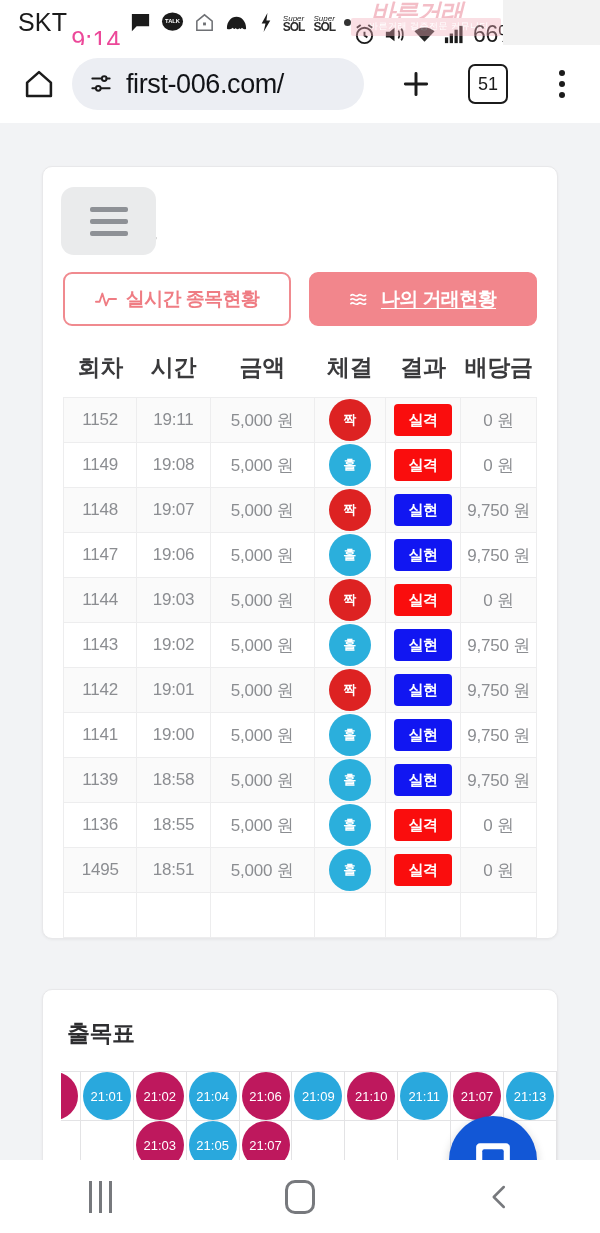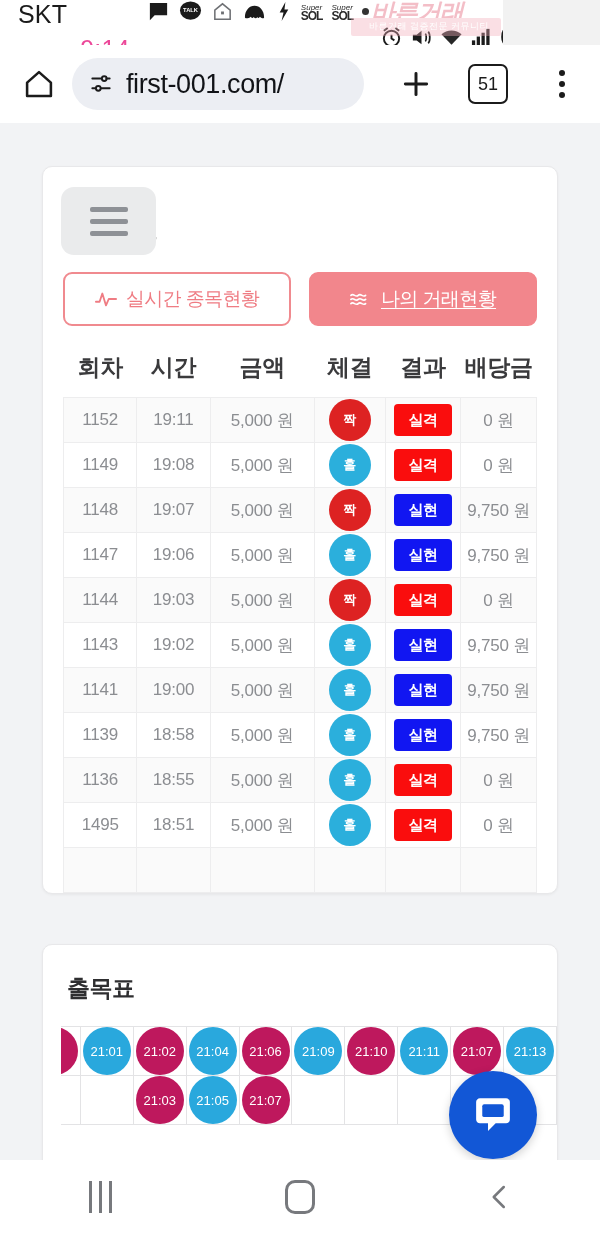--- a/index.html
+++ b/index.html
@@ -7,22 +7,22 @@
     width: 600px; height: 1233px;
     background: #ffffff;
     font-family: "Liberation Sans", "DejaVu Sans", sans-serif;
     overflow: hidden;
   }
   #screen { position: relative; width: 600px; height: 1233px; background: #f2f2f2; }
 
   
   .statusbar {
     position: absolute; top: 0; left: 0; width: 503px; height: 45px;
-    background: #ffffff; display: flex; align-items: flex-start;
-    padding: 0 10px 0 18px; gap: 11px; overflow: hidden;
+    background: #ffffff; display: flex; align-items: center;
+    padding: 0 10px 0 18px; gap: 2px; overflow: hidden;
   }
   .sb-carrier { font-size: 25px; font-weight: 400; color: #1b1b1b; letter-spacing: .2px; }
   .sb-time { font-size: 25px; font-weight: 400; color: #ec4899; margin-left: 2px; letter-spacing: .2px; margin-top: 35px; }
   .sb-icons-left { display: flex; align-items: center; gap: 9px; margin-left: 6px; }
   .sb-icons-right { display: flex; align-items: center; gap: 7px; margin-left: auto; margin-top: 24px; }
   .sb-ic { display: block; }
   .sb-batt { font-size: 23px; color: #1b1b1b; letter-spacing: -.3px; }
   .sb-dot { width: 7px; height: 7px; border-radius: 50%; background: #333; }
   .supersol { font-size: 8px; line-height: 8px; color: #2b2b2b; text-align: center; font-weight: 700; }
   .supersol i { font-style: italic; font-weight: 400; display: block; font-size: 8px; }
@@ -84,21 +84,21 @@
     z-index: 5;
   }
   .hamburger i { width: 38px; height: 5px; border-radius: 2px; background: #8e9196; display: block; }
 
   .card-title { font-size: 23px; font-weight: 700; color: #2e2e30; letter-spacing: -.5px;
                 margin: 22px 0 0 4px; }
 
   .tabs { display: flex; gap: 18px; margin: 26px 0 0 0; }
   .tab {
     flex: 1; height: 54px; border-radius: 9px; display: flex; align-items: center;
-    justify-content: center; gap: 9px; font-size: 19px; font-weight: 400; letter-spacing: -.6px;
+    justify-content: center; gap: 9px; font-size: 19px; font-weight: 700; letter-spacing: -.6px;
   }
   .tab.inactive { background: #ffffff; border: 2px solid #f08a8f; color: #ef7c83; }
   .tab.active { background: #f2868c; border: 2px solid #f2868c; color: #ffffff; }
   .tab.active .tab-label { text-decoration: underline; text-underline-offset: 3px; }
   .tab-ic { display: flex; align-items: center; }
 
   
   .tbl-wrap { margin-top: 20px; }
   table.trades { width: 100%; border-collapse: collapse; table-layout: fixed; }
   table.trades th {
@@ -239,21 +239,21 @@
           <path fill="none" stroke="#1b1b1b" stroke-width="1.8" stroke-linejoin="round" d="M3.6 11 12 3.6l8.4 7.4V20.4H3.6z"></path>
         </svg>
     </span>
 
     <div class="omnibox">
       <svg width="26" height="26" viewBox="0 0 24 24">
         <path stroke="#1b1b1b" stroke-width="1.8" stroke-linecap="round" d="M4 7h8M17 7h3M4 16h3M12 16h8"></path>
         <circle cx="15" cy="7" r="2.2" fill="none" stroke="#1b1b1b" stroke-width="1.8"></circle>
         <circle cx="9.5" cy="16" r="2.2" fill="none" stroke="#1b1b1b" stroke-width="1.8"></circle>
       </svg>
-      <span class="omni-url">first-001.com/</span>
+      <span class="omni-url">first-006.com/</span>
     </div>
 
     <span class="bb-plus">
       <svg width="34" height="34" viewBox="0 0 24 24">
           <path stroke="#1b1b1b" stroke-width="2.1" stroke-linecap="round" d="M12 4.5v15M4.5 12h15"></path>
         </svg>
     </span>
 
     <span class="bb-tabs">
       <span>51</span>
@@ -372,20 +372,30 @@
                   <td>1143</td>
                   <td>19:02</td>
                   <td>5,000 원</td>
                   <td>
                     <span class="ball blue">홀</span>
                   </td>
                   <td><span class="badge win">실현</span></td>
                   <td>9,750 원</td>
                 </tr>
                 <tr>
+                  <td>1142</td>
+                  <td>19:01</td>
+                  <td>5,000 원</td>
+                  <td>
+                    <span class="ball red">짝</span>
+                  </td>
+                  <td><span class="badge win">실현</span></td>
+                  <td>9,750 원</td>
+                </tr>
+                <tr>
                   <td>1141</td>
                   <td>19:00</td>
                   <td>5,000 원</td>
                   <td>
                     <span class="ball blue">홀</span>
                   </td>
                   <td><span class="badge win">실현</span></td>
                   <td>9,750 원</td>
                 </tr>
                 <tr>

